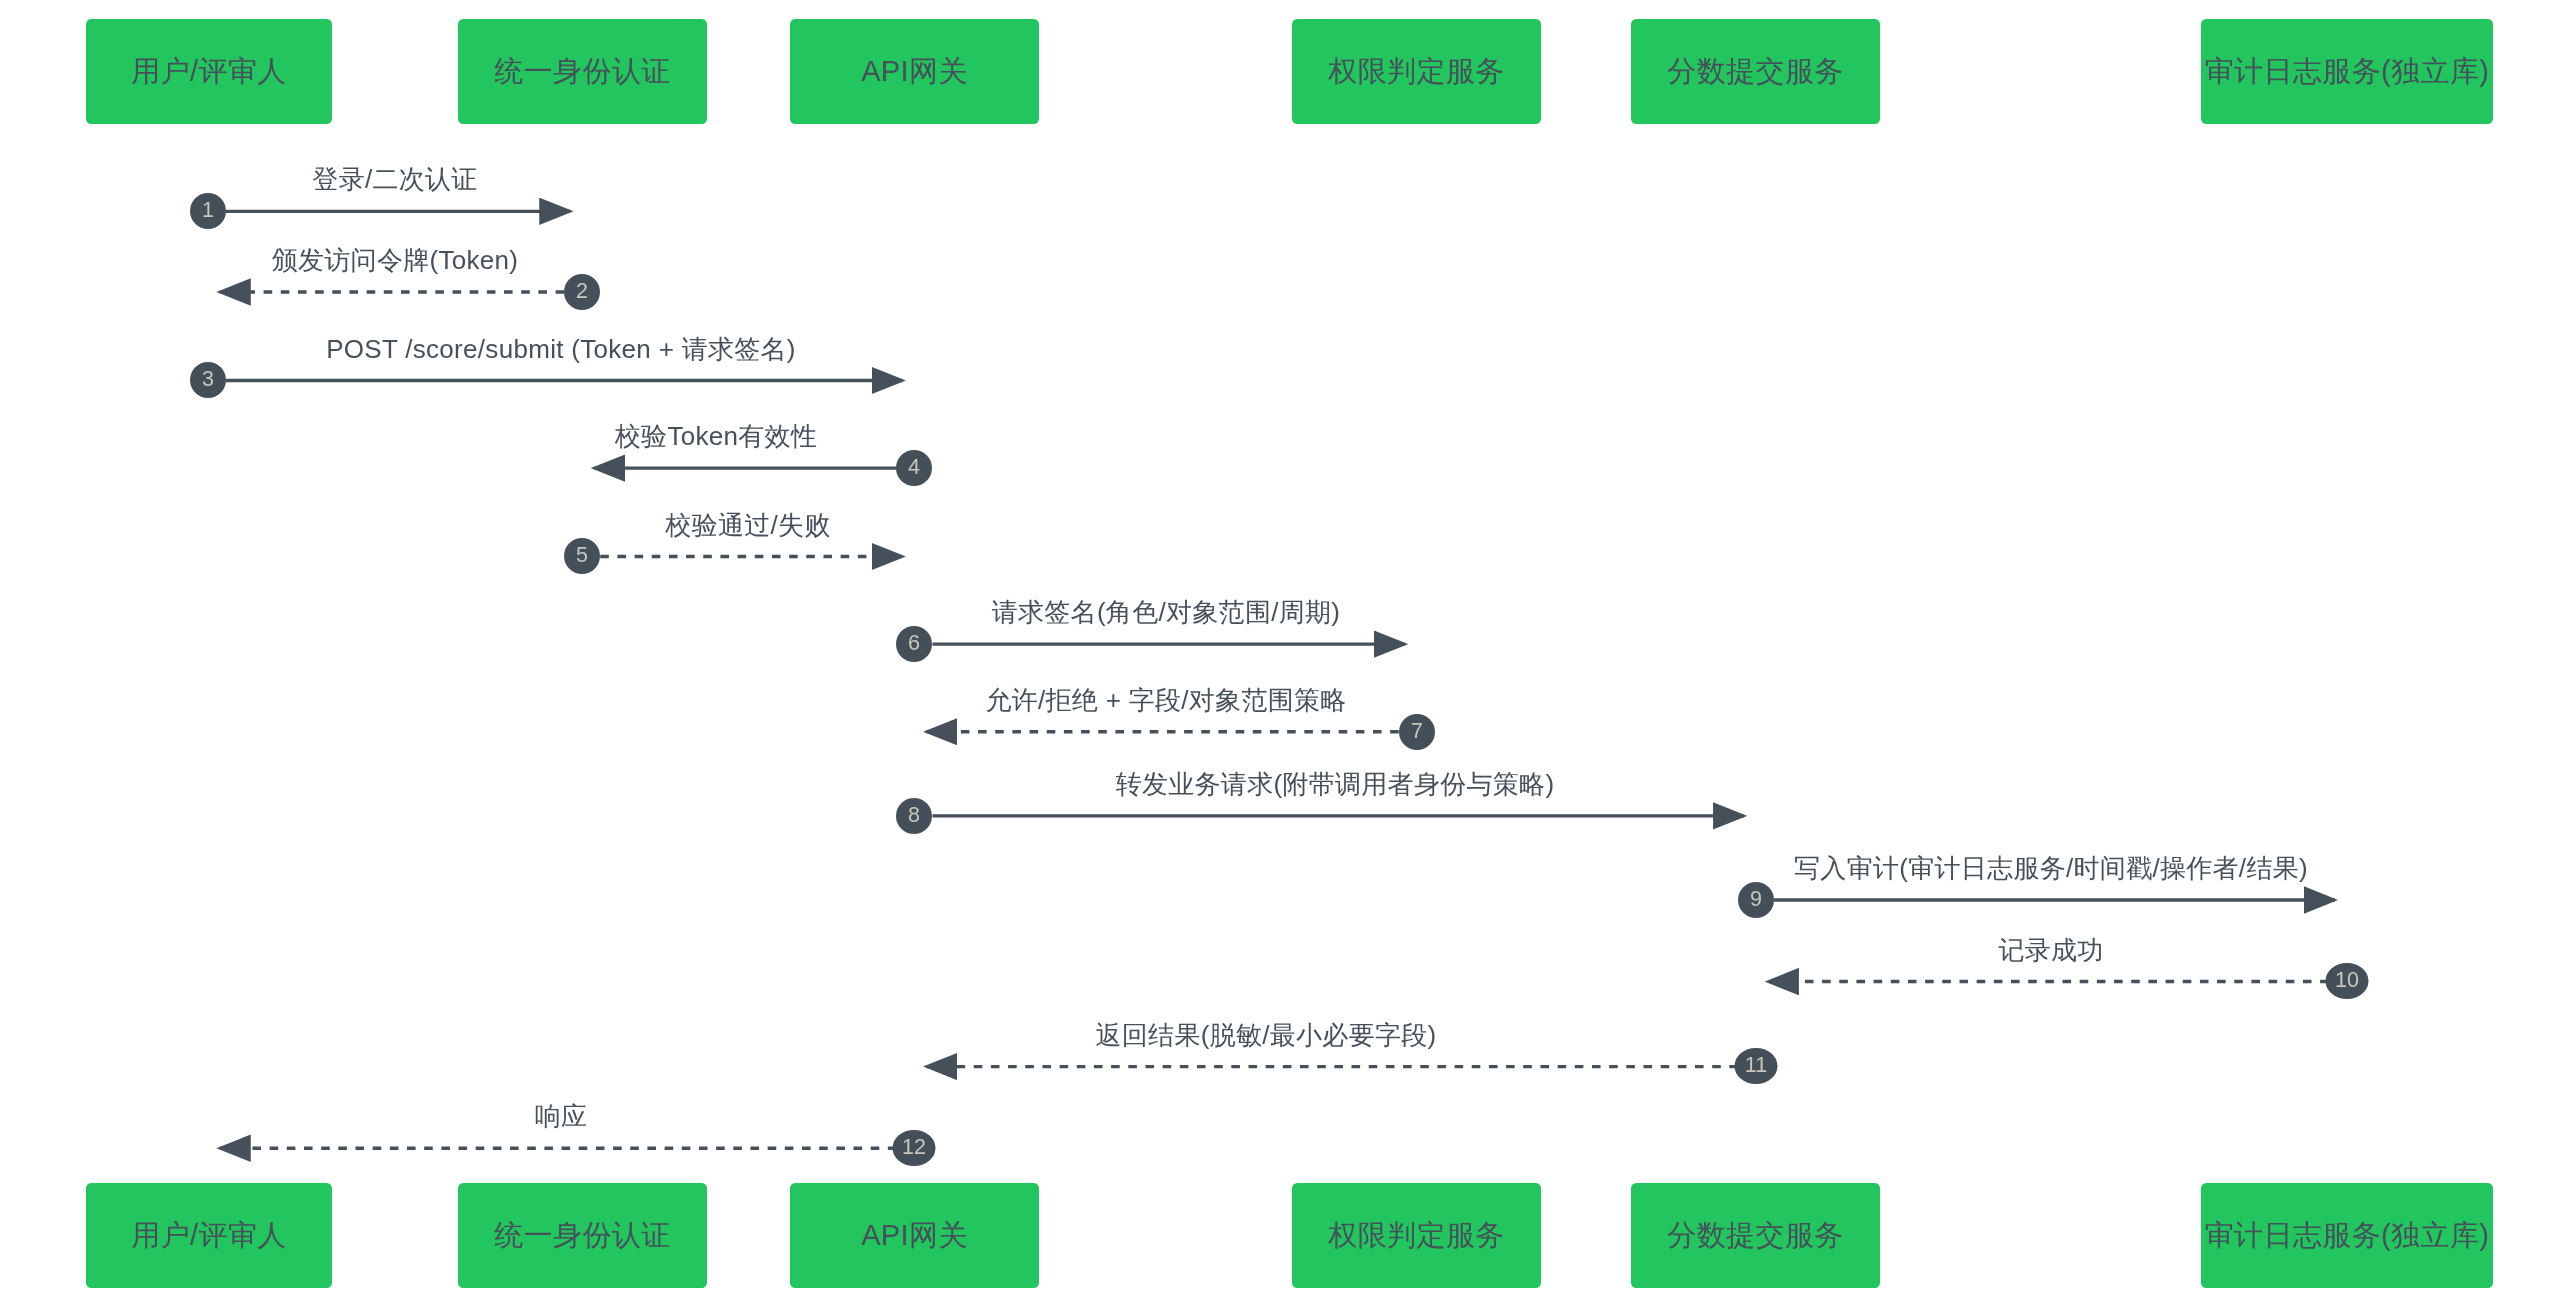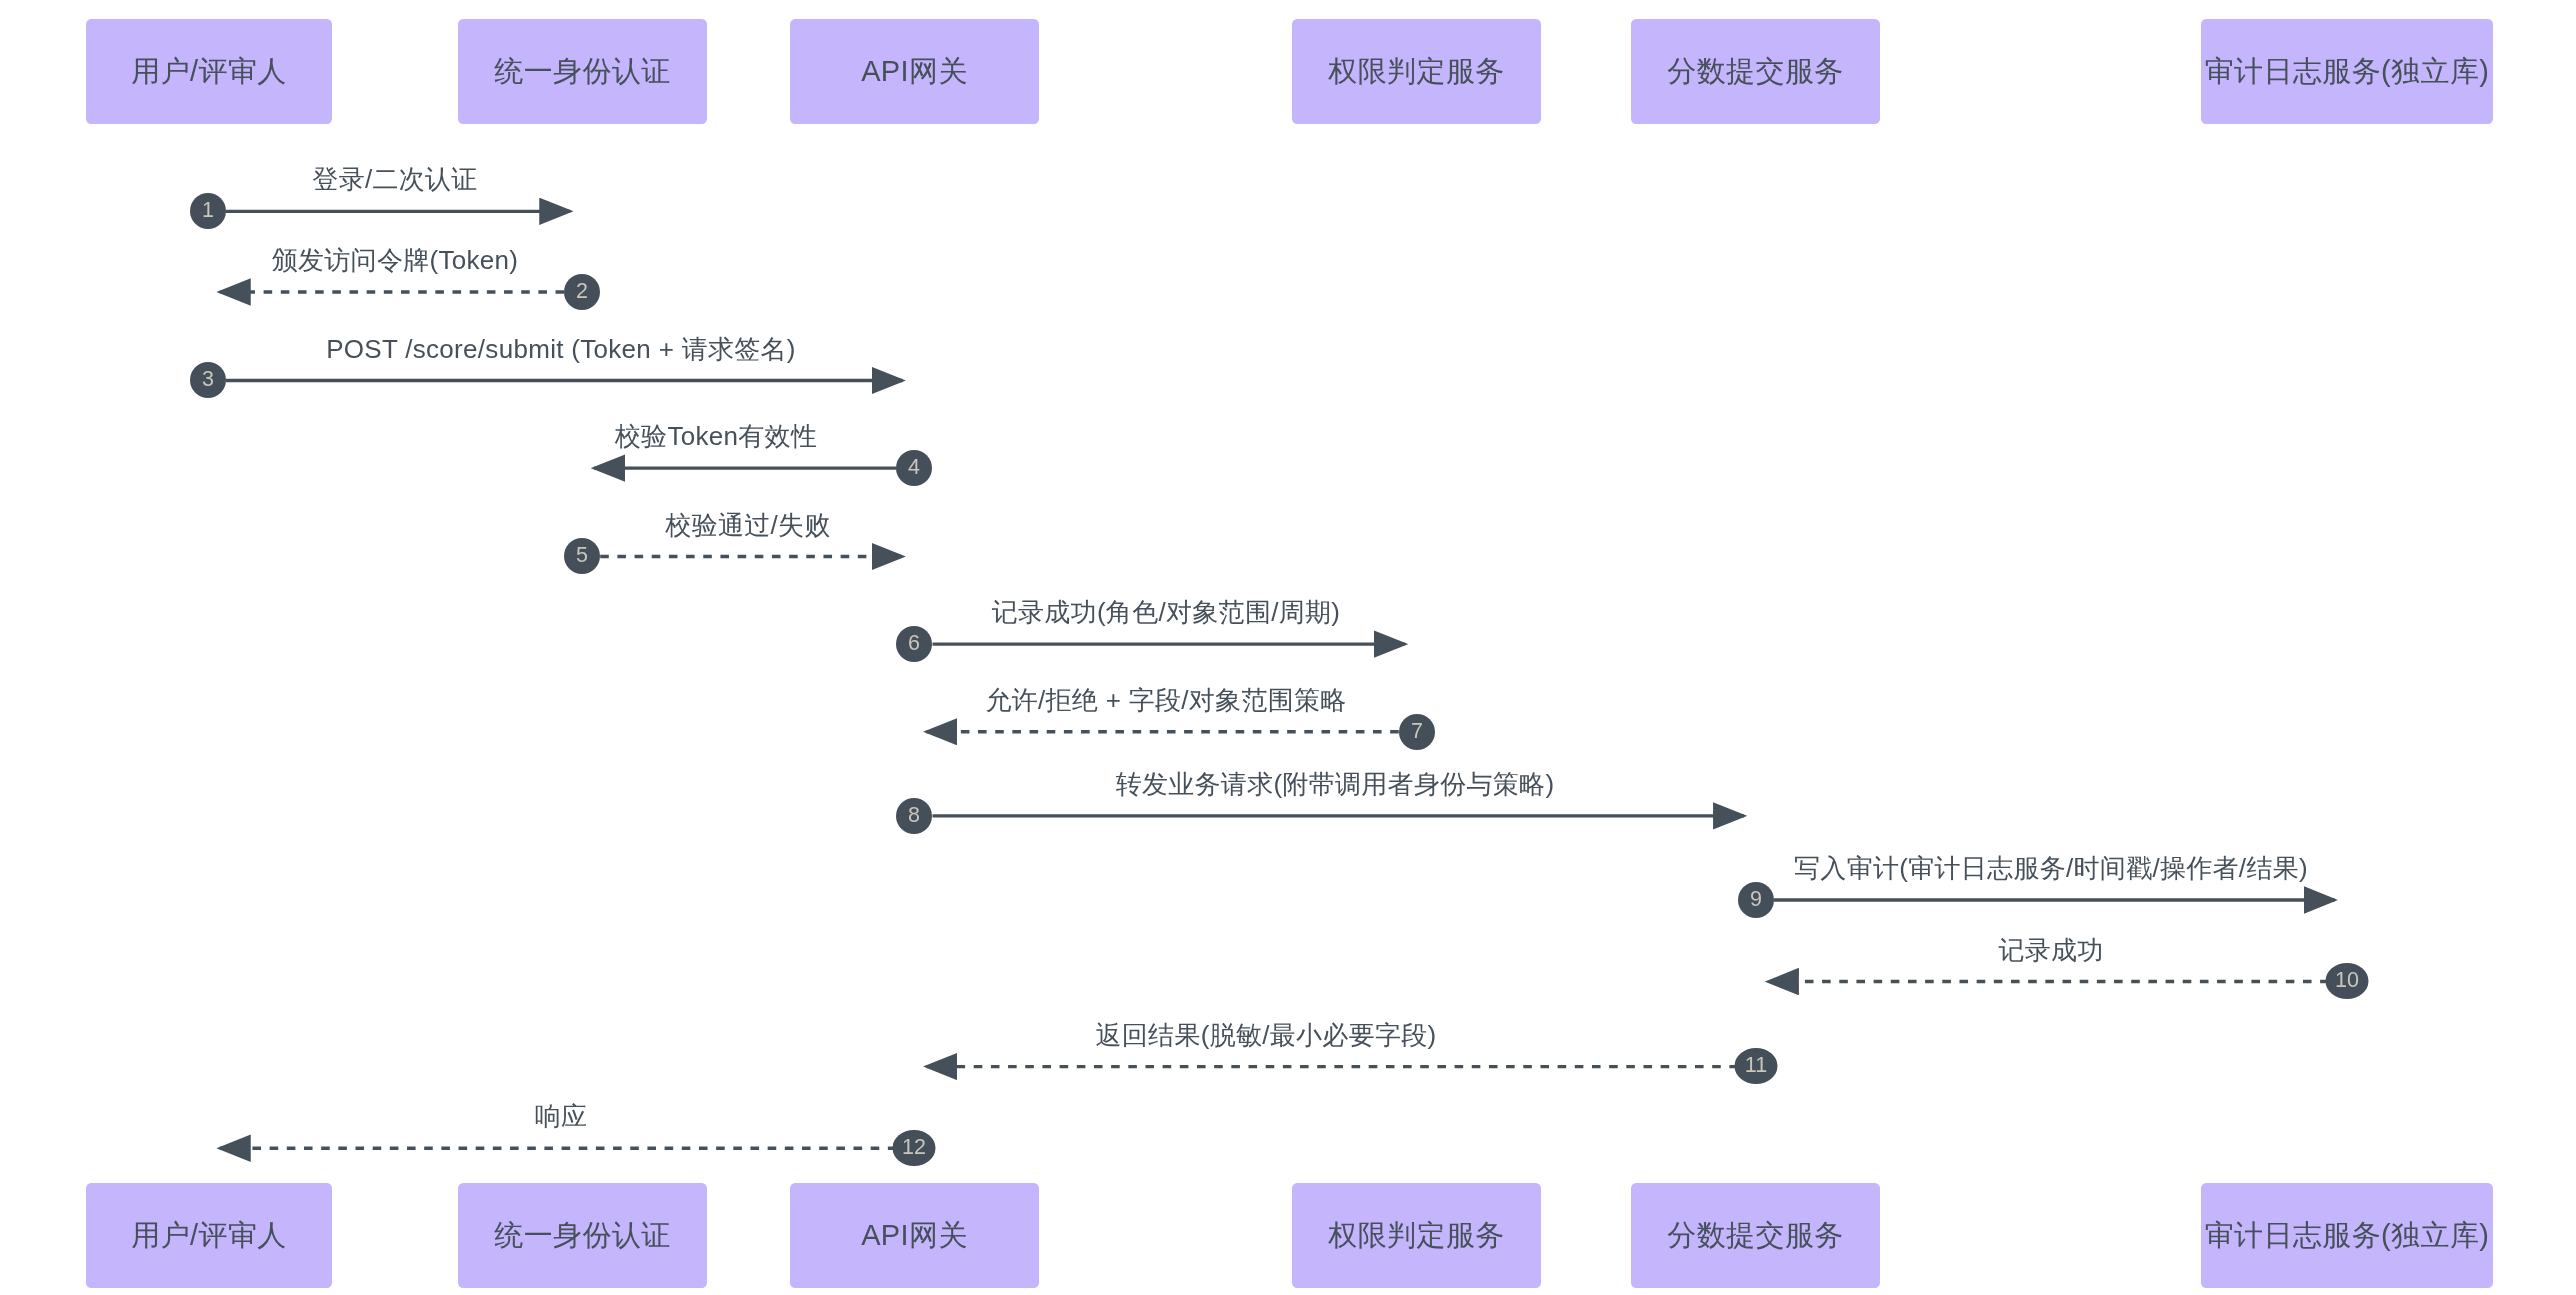--- a/index.html
+++ b/index.html
@@ -1,21 +1,21 @@
 <!DOCTYPE html>
 <html style="font-size:13.7px"><head>
 <meta charset="utf-8">
 <style>
   html,body{margin:0;padding:0;background:#ffffff;}
   body{width:2576px;height:1296px;position:relative;overflow:hidden;
        font-family:"Liberation Sans","DejaVu Sans",sans-serif;}
   #canvas{position:absolute;left:0;top:0;width:2576px;height:1296px;}
   .lifeline-box{
       position:absolute;
-      background:#c4b5fd;
+      background:#22c55e;
       border-radius:5.2px;
       display:flex;align-items:center;justify-content:center;
       color:#46505a;
       font-size:29px;
       letter-spacing:0.4px;
       white-space:nowrap;
       box-sizing:border-box;
       text-align:right;
   }
   .msg-label{
@@ -104,21 +104,21 @@
     <div class="msg-label" style="left: 395px; top: 197px;">登录/二次认证</div>
     <div class="seq-badge" style="left: 208px; top: 211px;">1</div>
     <div class="msg-label" style="left: 395px; top: 278px;">颁发访问令牌(Token)</div>
     <div class="seq-badge" style="left: 582px; top: 292px;">2</div>
     <div class="msg-label" style="left: 561px; top: 367px;">POST /score/submit (Token + 请求签名)</div>
     <div class="seq-badge" style="left: 208px; top: 380px;">3</div>
     <div class="msg-label" style="left: 716px; top: 454px;">校验Token有效性</div>
     <div class="seq-badge" style="left: 914px; top: 468px;">4</div>
     <div class="msg-label" style="left: 748px; top: 543px;">校验通过/失败</div>
     <div class="seq-badge" style="left: 582px; top: 556px;">5</div>
-    <div class="msg-label" style="left: 1166px; top: 630px;">记录成功(角色/对象范围/周期)</div>
+    <div class="msg-label" style="left: 1166px; top: 630px;">请求签名(角色/对象范围/周期)</div>
     <div class="seq-badge" style="left: 914px; top: 644px;">6</div>
     <div class="msg-label" style="left: 1166px; top: 718px;">允许/拒绝 + 字段/对象范围策略</div>
     <div class="seq-badge" style="left: 1417px; top: 732px;">7</div>
     <div class="msg-label" style="left: 1335px; top: 802px;">转发业务请求(附带调用者身份与策略)</div>
     <div class="seq-badge" style="left: 914px; top: 816px;">8</div>
     <div class="msg-label" style="left: 2051px; top: 886px;">写入审计(审计日志服务/时间戳/操作者/结果)</div>
     <div class="seq-badge" style="left: 1756px; top: 900px;">9</div>
     <div class="msg-label" style="left: 2051px; top: 968px;">记录成功</div>
     <div class="seq-badge wide" style="left: 2347px; top: 981px; text-align: right;">10</div>
     <div class="msg-label" style="left: 1266px; top: 1053px;">返回结果(脱敏/最小必要字段)</div>

